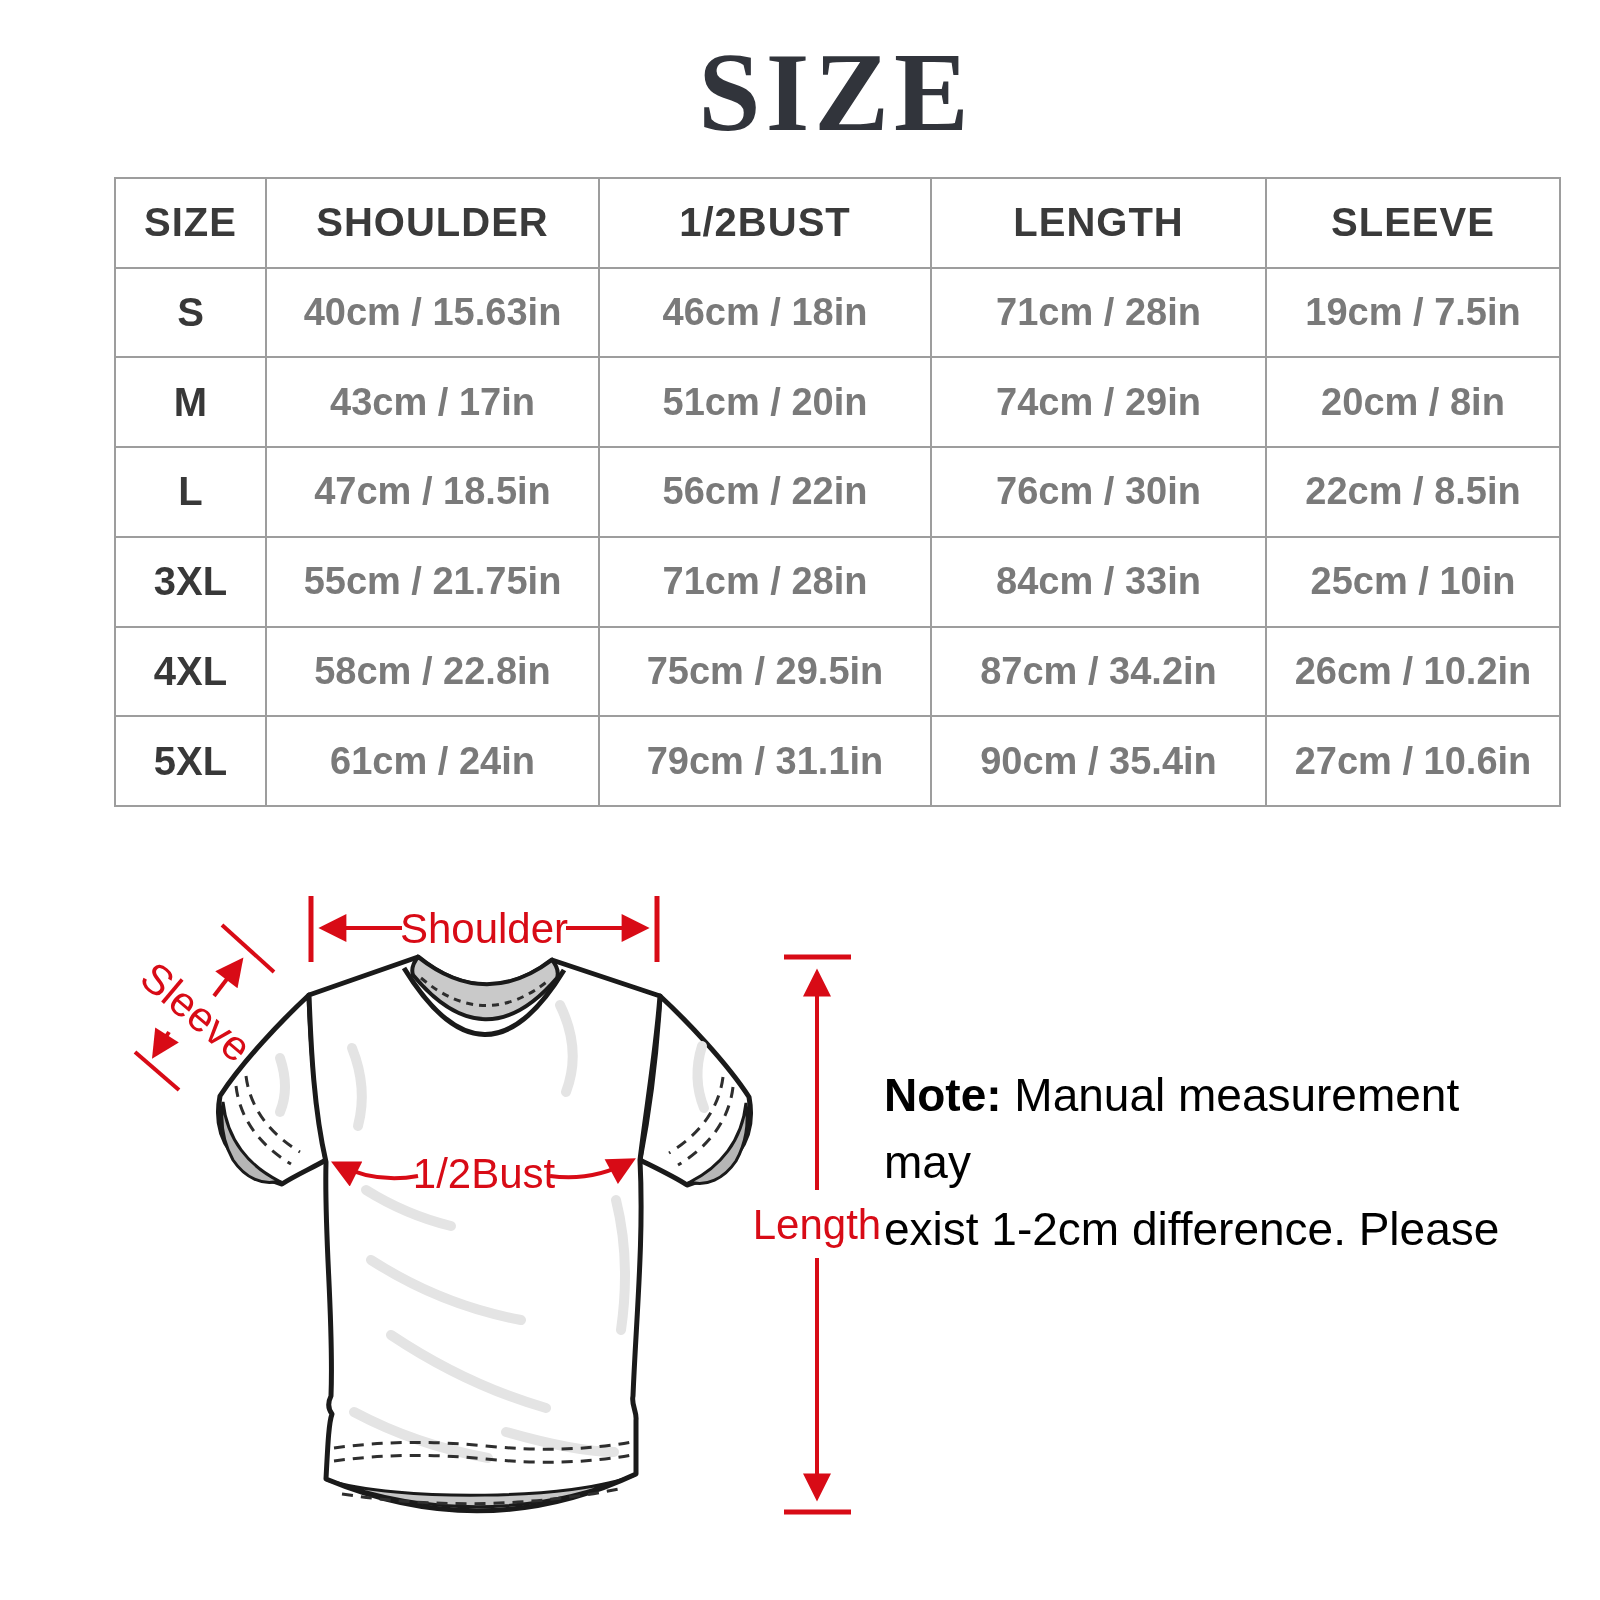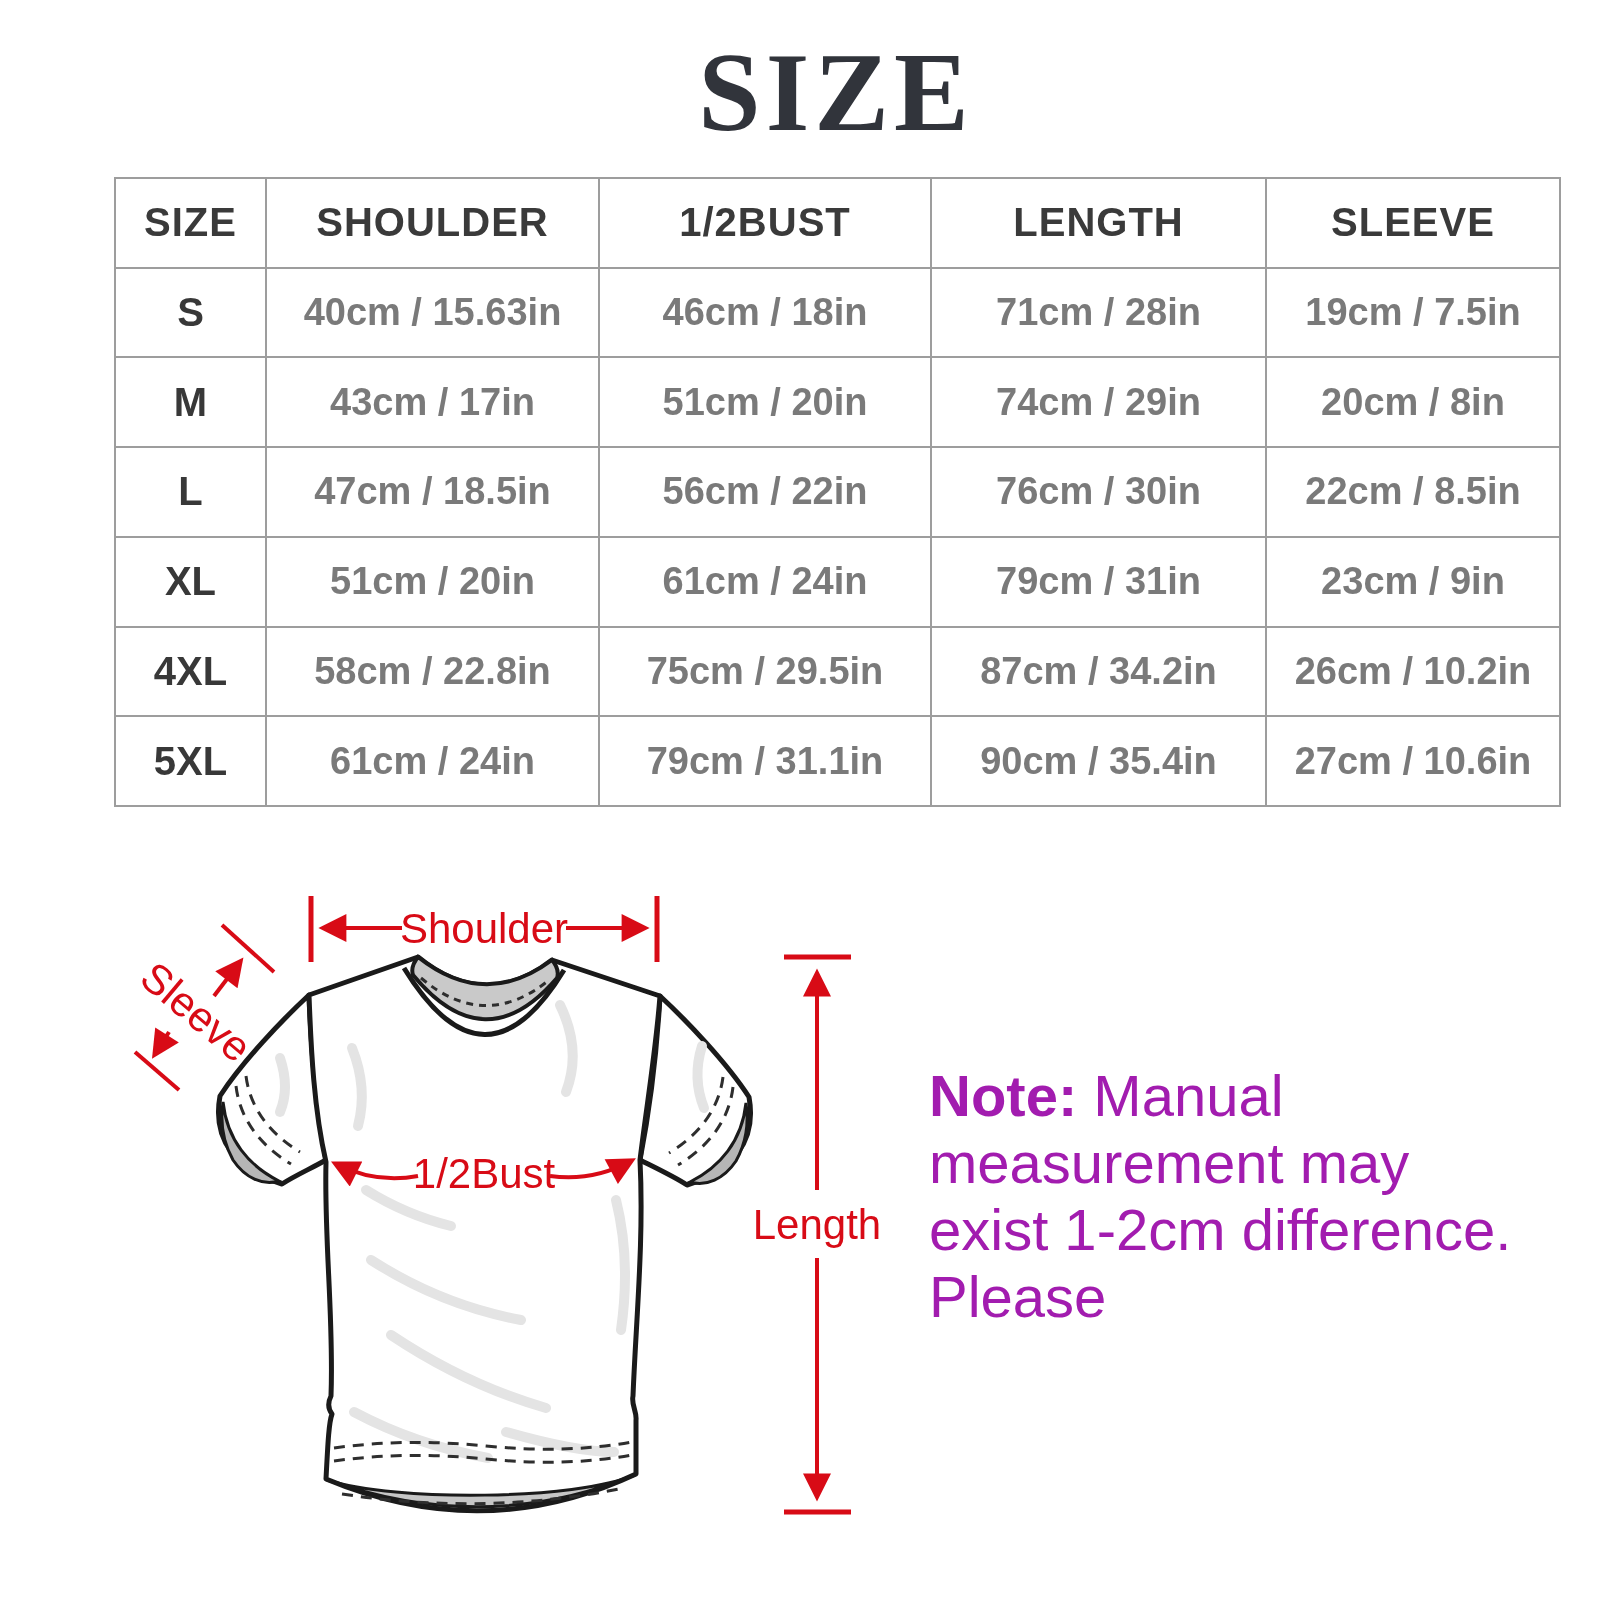--- a/index.html
+++ b/index.html
@@ -22,22 +22,22 @@
   .outline{fill:#ffffff;stroke:#1a1a1a;stroke-width:5;stroke-linejoin:round;}
   .thin{fill:none;stroke:#1a1a1a;stroke-width:4;}
   .grayfill{fill:#c9c9c9;stroke:#1a1a1a;stroke-width:4;}
   .cuff{fill:#b6b6b6;stroke:#1a1a1a;stroke-width:3;}
   .stitch{fill:none;stroke:#2e2e2e;stroke-width:3;stroke-dasharray:11 8;}
   .wrinkle{fill:none;stroke:#e4e4e4;stroke-width:10;stroke-linecap:round;}
   .meas{stroke:#d80b16;stroke-width:4;fill:none;}
   .meas-thick{stroke:#d80b16;stroke-width:5;fill:none;}
   .red-label{font-family:"Liberation Sans","DejaVu Sans",sans-serif;font-size:42px;fill:#d80b16;}
   
-  #note{position:absolute;top:1062px;left:893px;width:630px;font-size:58px;line-height:67px;
-        color:#a21caf;}
+  #note{position:absolute;top:1062px;left:848px;width:630px;font-size:46px;line-height:67px;
+        color:#000000;}
   #note .nb{font-weight:bold;}
 </style>
 </head>
 <body>
 
 <div id="canvas">
 
   <div id="title">SIZE</div>
 
   <table id="size-table">
@@ -71,25 +71,25 @@
       <td>20cm / 8in</td>
     </tr>
     <tr>
       <td class="szc">L</td>
       <td>47cm / 18.5in</td>
       <td>56cm / 22in</td>
       <td>76cm / 30in</td>
       <td>22cm / 8.5in</td>
     </tr>
     <tr>
-      <td class="szc">XL</td>
-      <td>51cm / 20in</td>
-      <td>61cm / 24in</td>
-      <td>79cm / 31in</td>
-      <td>23cm / 9in</td>
+      <td class="szc">3XL</td>
+      <td>55cm / 21.75in</td>
+      <td>71cm / 28in</td>
+      <td>84cm / 33in</td>
+      <td>25cm / 10in</td>
     </tr>
     <tr>
       <td class="szc">4XL</td>
       <td>58cm / 22.8in</td>
       <td>75cm / 29.5in</td>
       <td>87cm / 34.2in</td>
       <td>26cm / 10.2in</td>
     </tr>
     <tr>
       <td class="szc">5XL</td>

